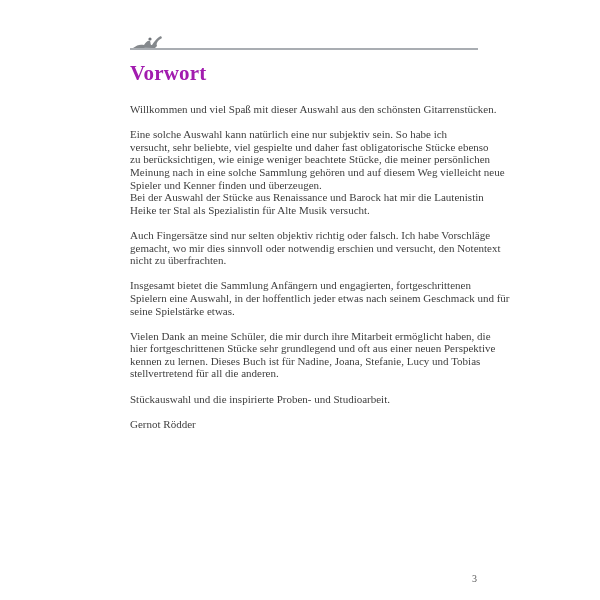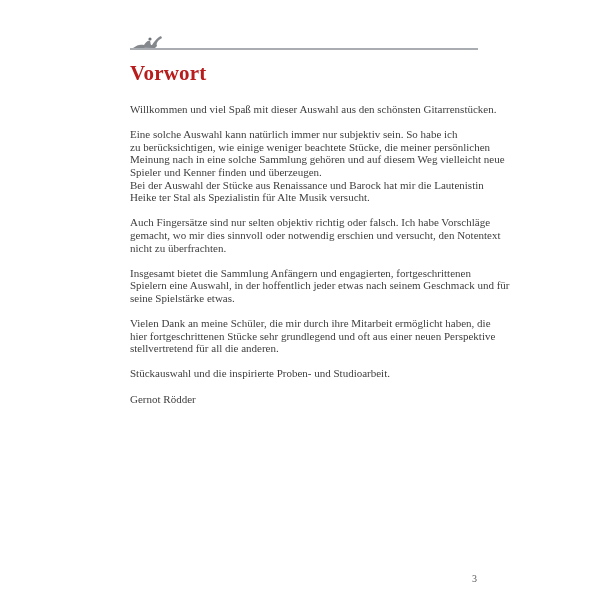--- a/index.html
+++ b/index.html
@@ -35,21 +35,21 @@
       top: 33px;
       width: 36px;
       height: 17px;
     }
     .title {
       position: absolute;
       left: 130px;
       top: 60px;
       font-size: 21px;
       font-weight: bold;
-      color: #b91c1c;
+      color: #a21caf;
       letter-spacing: 0.2px;
       line-height: 26px;
       margin: 0;
     }
     .body-text {
       position: absolute;
       left: 130px;
       top: 103px;
       width: 350px;
       font-size: 11px;
@@ -88,21 +88,22 @@
 
   <h1 class="title">Vorwort</h1>
 
   <div class="body-text">
 
     <p class="para">
       <span class="line">Willkommen und viel Spaß mit dieser Auswahl aus den schönsten Gitarrenstücken.</span>
     </p>
 
     <p class="para tight">
-      <span class="line">Eine solche Auswahl kann natürlich immer nur subjektiv sein. So habe ich</span>
+      <span class="line">Eine solche Auswahl kann natürlich eine nur subjektiv sein. So habe ich</span>
+      <span class="line">versucht, sehr beliebte, viel gespielte und daher fast obligatorische Stücke ebenso</span>
       <span class="line">zu berücksichtigen, wie einige weniger beachtete Stücke, die meiner persönlichen</span>
       <span class="line">Meinung nach in eine solche Sammlung gehören und auf diesem Weg vielleicht neue</span>
       <span class="line">Spieler und Kenner finden und überzeugen.</span>
     </p>
 
     <p class="para">
       <span class="line">Bei der Auswahl der Stücke aus Renaissance und Barock hat mir die Lautenistin</span>
       <span class="line">Heike ter Stal als Spezialistin für Alte Musik versucht.</span>
     </p>
 
@@ -114,20 +115,21 @@
 
     <p class="para">
       <span class="line">Insgesamt bietet die Sammlung Anfängern und engagierten, fortgeschrittenen</span>
       <span class="line">Spielern eine Auswahl, in der hoffentlich jeder etwas nach seinem Geschmack und für</span>
       <span class="line">seine Spielstärke etwas.</span>
     </p>
 
     <p class="para">
       <span class="line">Vielen Dank an meine Schüler, die mir durch ihre Mitarbeit ermöglicht haben, die</span>
       <span class="line">hier fortgeschrittenen Stücke sehr grundlegend und oft aus einer neuen Perspektive</span>
+      <span class="line">kennen zu lernen. Dieses Buch ist für Nadine, Joana, Stefanie, Lucy und Tobias</span>
       <span class="line">stellvertretend für all die anderen.</span>
     </p>
 
     <p class="para">
       <span class="line">Stückauswahl und die inspirierte Proben- und Studioarbeit.</span>
     </p>
 
     <p class="para">
       <span class="line">Gernot Rödder</span>
     </p>

